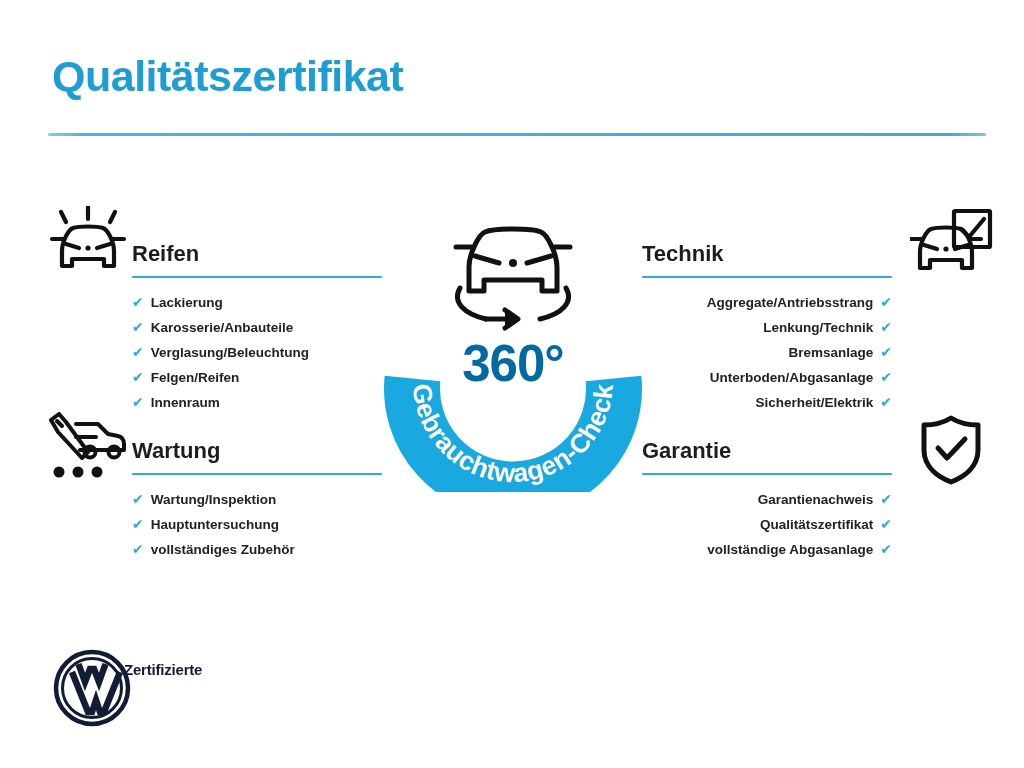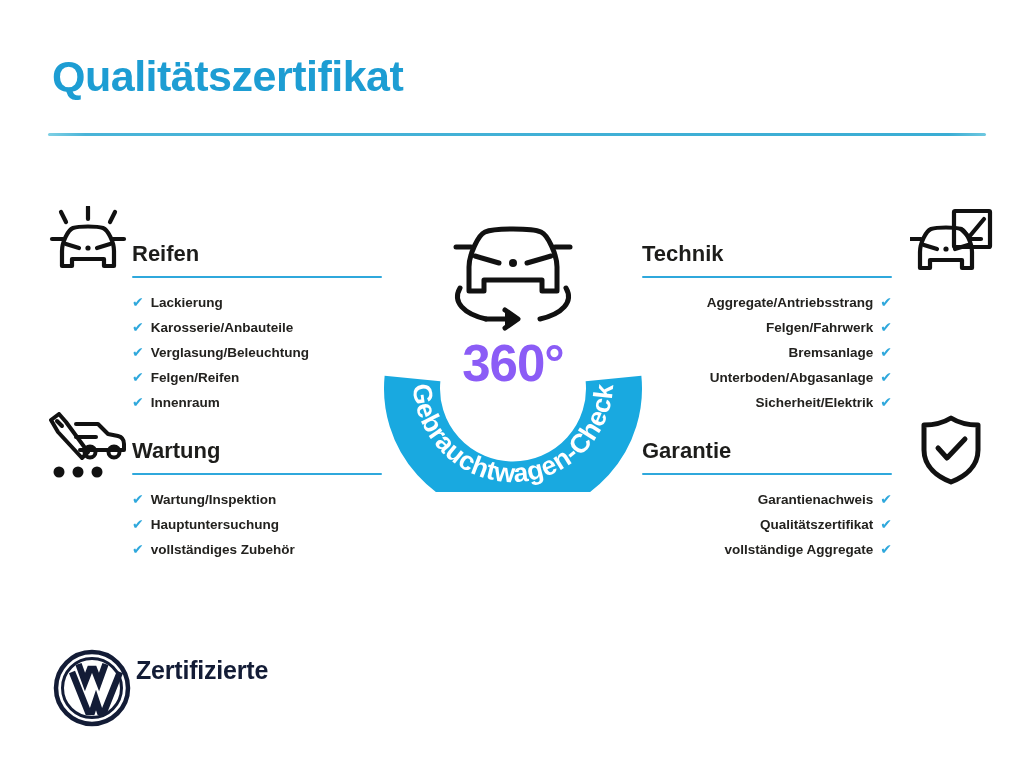--- a/index.html
+++ b/index.html
@@ -129,32 +129,32 @@
   #badge svg { display: block; }
 
   .badge-360 {
     position: absolute;
     left: 0;
     top: 143px;
     width: 290px;
     text-align: center;
     font-size: 51px;
     font-weight: bold;
-    color: #8b5cf6;
+    color: #0369a1;
     letter-spacing: -1px;
     line-height: 58px;
   }
 
   
   #vw-logo { position: absolute; left: 52px; top: 648px; width: 80px; height: 80px; }
   #vw-text {
     position: absolute;
-    left: 136px;
+    left: 124px;
     top: 656px;
-    font-size: 25px;
+    font-size: 15px;
     font-weight: bold;
     color: #131c36;
     line-height: 28px;
     letter-spacing: -0.2px;
   }
   #vw-text div { white-space: nowrap; }
 </style>
 </head>
 <body>
 
@@ -265,21 +265,21 @@
     <div class="block-head">
       <div class="block-title">Technik</div>
       <div class="block-rule"></div>
     </div>
     <ul class="block-list">
       <li>
         <span>Aggregate/Antriebsstrang</span>
         <span class="check">✔</span>
       </li>
       <li>
-        <span>Felgen/Fahrwerk</span>
+        <span>Lenkung/Technik</span>
         <span class="check">✔</span>
       </li>
       <li>
         <span>Bremsanlage</span>
         <span class="check">✔</span>
       </li>
       <li>
         <span>Unterboden/Abgasanlage</span>
         <span class="check">✔</span>
       </li>
@@ -298,21 +298,21 @@
     <ul class="block-list">
       <li>
         <span>Garantienachweis</span>
         <span class="check">✔</span>
       </li>
       <li>
         <span>Qualitätszertifikat</span>
         <span class="check">✔</span>
       </li>
       <li>
-        <span>vollständige Aggregate</span>
+        <span>vollständige Abgasanlage</span>
         <span class="check">✔</span>
       </li>
     </ul>
   </div>
 
   <div id="badge">
     <svg viewBox="0 0 290 300" width="290" height="300">
       <defs>
         <path id="ringTextPath" d="M 45 190 A 100 100 0 1 0 245 190" fill="none"></path>
       </defs>

